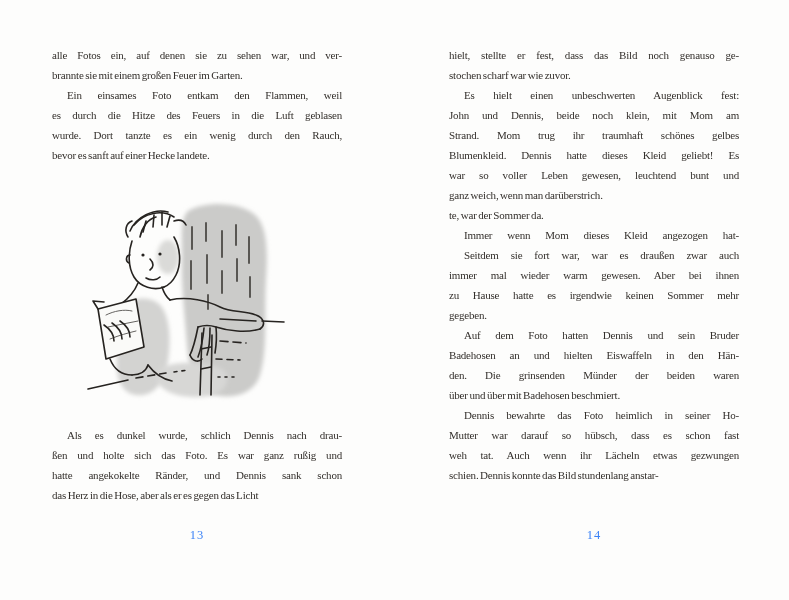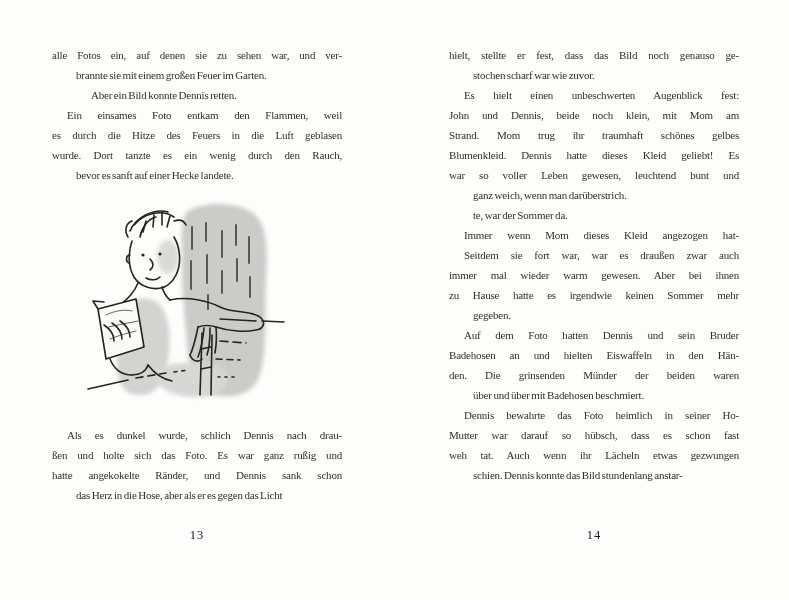--- a/index.html
+++ b/index.html
@@ -13,41 +13,40 @@
   .page.left{left:52px;}
   .page.right{left:449px;}
   .textblock{
     font-size:11px;line-height:20px;color:#332f2b;
     letter-spacing:-0.2px;word-spacing:-0.9px;
   }
   .line{
     text-align:justify;text-align-last:justify;
     white-space:nowrap;
   }
-  .line.last{text-align-last:left;margin-left:24px;}
+  .line.last{text-align-last:left;}
   .line.indent{padding-left:15px;}
   .block-bottom{position:absolute;top:380px;left:0;right:0;}
   .pagenum{
     position:absolute;top:483px;left:0;width:100%;
-    text-align:center;font-size:12.5px;color:#0f172a;letter-spacing:1px;
+    text-align:center;font-size:12.5px;color:#3b82f6;letter-spacing:1px;
   }
   .illustration{
     position:absolute;left:18px;top:152px;width:235px;height:210px;
   }
 </style>
 </head>
 <body>
 
 <div class="spread">
 
   <div class="page left">
     <div class="textblock block-top">
         <div class="line">alle Fotos ein, auf denen sie zu sehen war, und ver-</div>
         <div class="line last">brannte sie mit einem großen Feuer im Garten.</div>
-        <div class="line last indent">Aber ein Bild konnte Dennis retten.</div>
         <div class="line indent">Ein einsames Foto entkam den Flammen, weil</div>
         <div class="line">es durch die Hitze des Feuers in die Luft geblasen</div>
         <div class="line">wurde. Dort tanzte es ein wenig durch den Rauch,</div>
         <div class="line last">bevor es sanft auf einer Hecke landete.</div>
       </div>
 
     <div class="illustration" title="Ink-and-wash sketch of Dennis leaning on a fence post in front of a hedge, holding the rescued photo">
       <svg viewBox="0 0 235 210" width="235" height="210">
         <defs>
           <filter id="soft" x="-30%" y="-30%" width="160%" height="160%">

